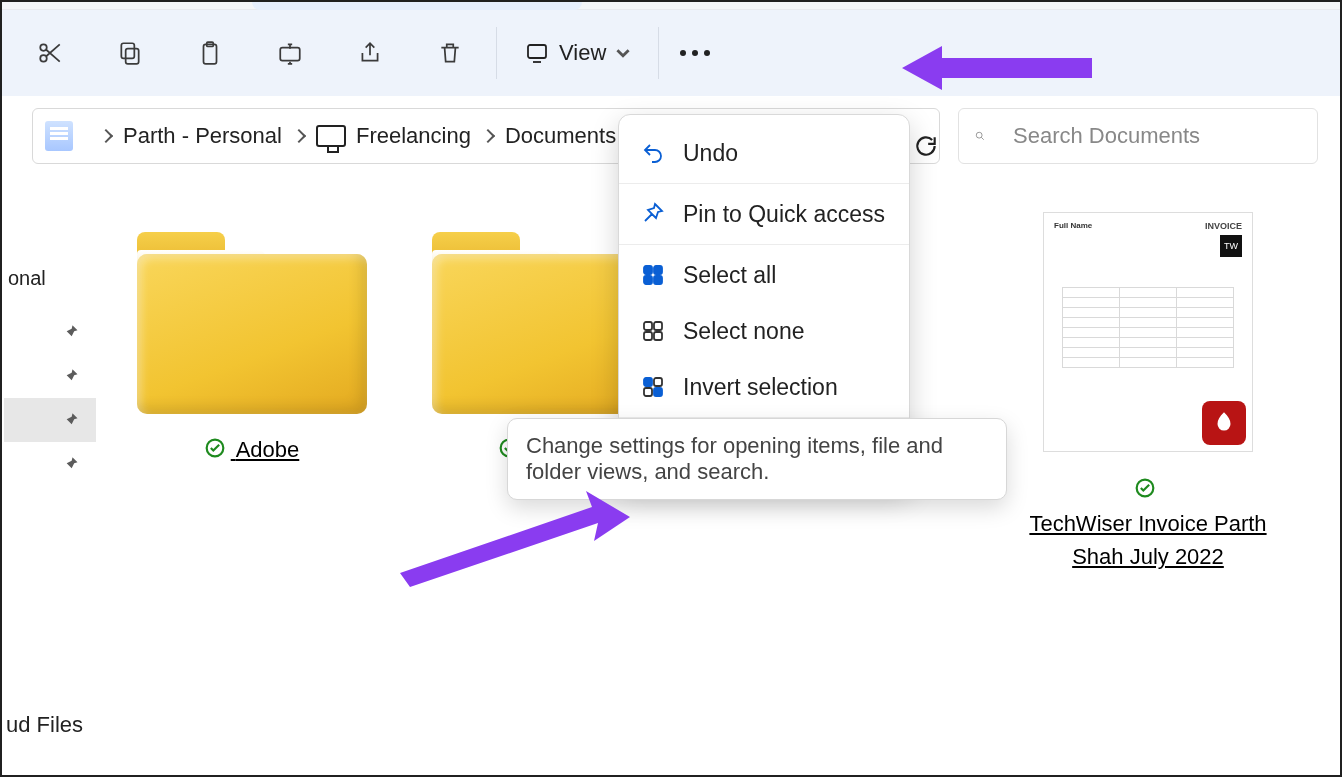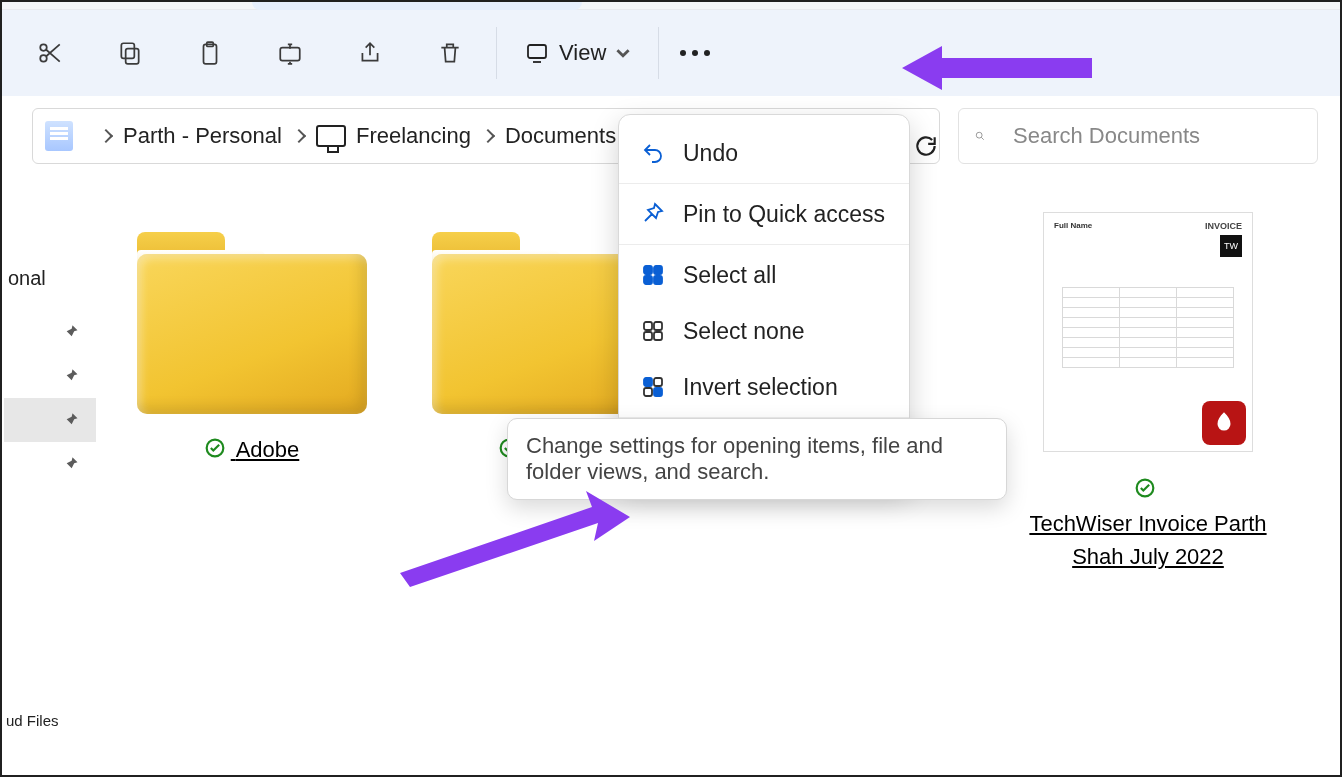--- a/index.html
+++ b/index.html
@@ -35,21 +35,21 @@
 
   .search-bar { width: 360px; height:56px; border:1px solid #e2e2e2; border-radius:6px; display:flex; align-items:center; padding:0 16px; font-size:22px; color:#777; gap:28px; }
   .search-bar svg { width:22px; height:22px; stroke:#888; stroke-width:2; fill:none; }
 
   
   .sidebar { position:absolute; left:2px; top:265px; width:92px; }
   .side-text { font-size:20px; color:#222; padding-left:4px; margin-bottom:20px; }
   .side-pin { height:44px; display:flex; align-items:center; justify-content:flex-end; padding-right:16px; }
   .side-pin.active { background:#e7e7e7; }
   .side-pin svg { width:20px; height:20px; fill:#5c5c5c; }
-  .side-text2 { position:absolute; left:4px; top:710px; font-size:15px; color:#222; }
+  .side-text2 { position:absolute; left:4px; top:710px; font-size:22px; color:#222; }
 
   
   .content { position:absolute; left:95px; top:210px; right:10px; bottom:8px; }
   .folder-item { position:absolute; top:20px; width:270px; text-align:center; }
   .folder-item .folder {
     width:230px; height:185px; margin:0 auto; position:relative;
   }
   .folder .tab { position:absolute; left:0; top:0; width:88px; height:32px; background:linear-gradient(180deg,#f6cf4a,#e9b930); border-radius:8px 8px 0 0; }
   .folder .body { position:absolute; left:0; top:22px; width:230px; height:160px; background:linear-gradient(160deg,#f9d65a 0%,#f2c431 60%,#e3a920 100%); border-radius:10px; box-shadow:inset -6px -6px 14px rgba(0,0,0,.12), inset 4px 4px 10px rgba(255,255,255,.4);}
   .folder .flap { position:absolute; left:0; top:18px; width:130px; height:26px; background:linear-gradient(180deg,#fff,#f5e7b8); border-radius:4px 10px 0 0; }

